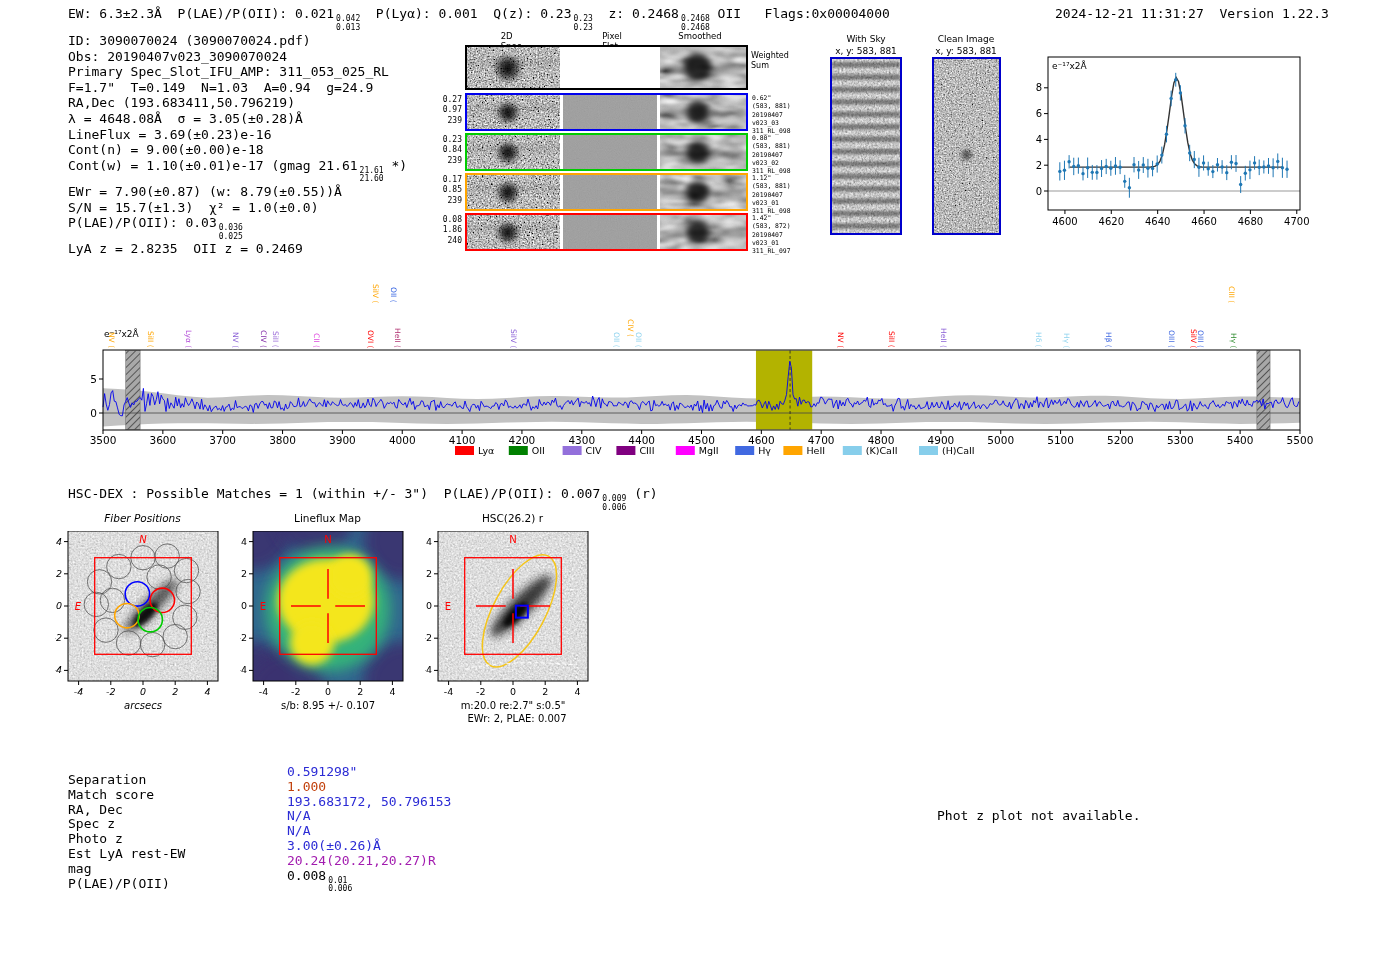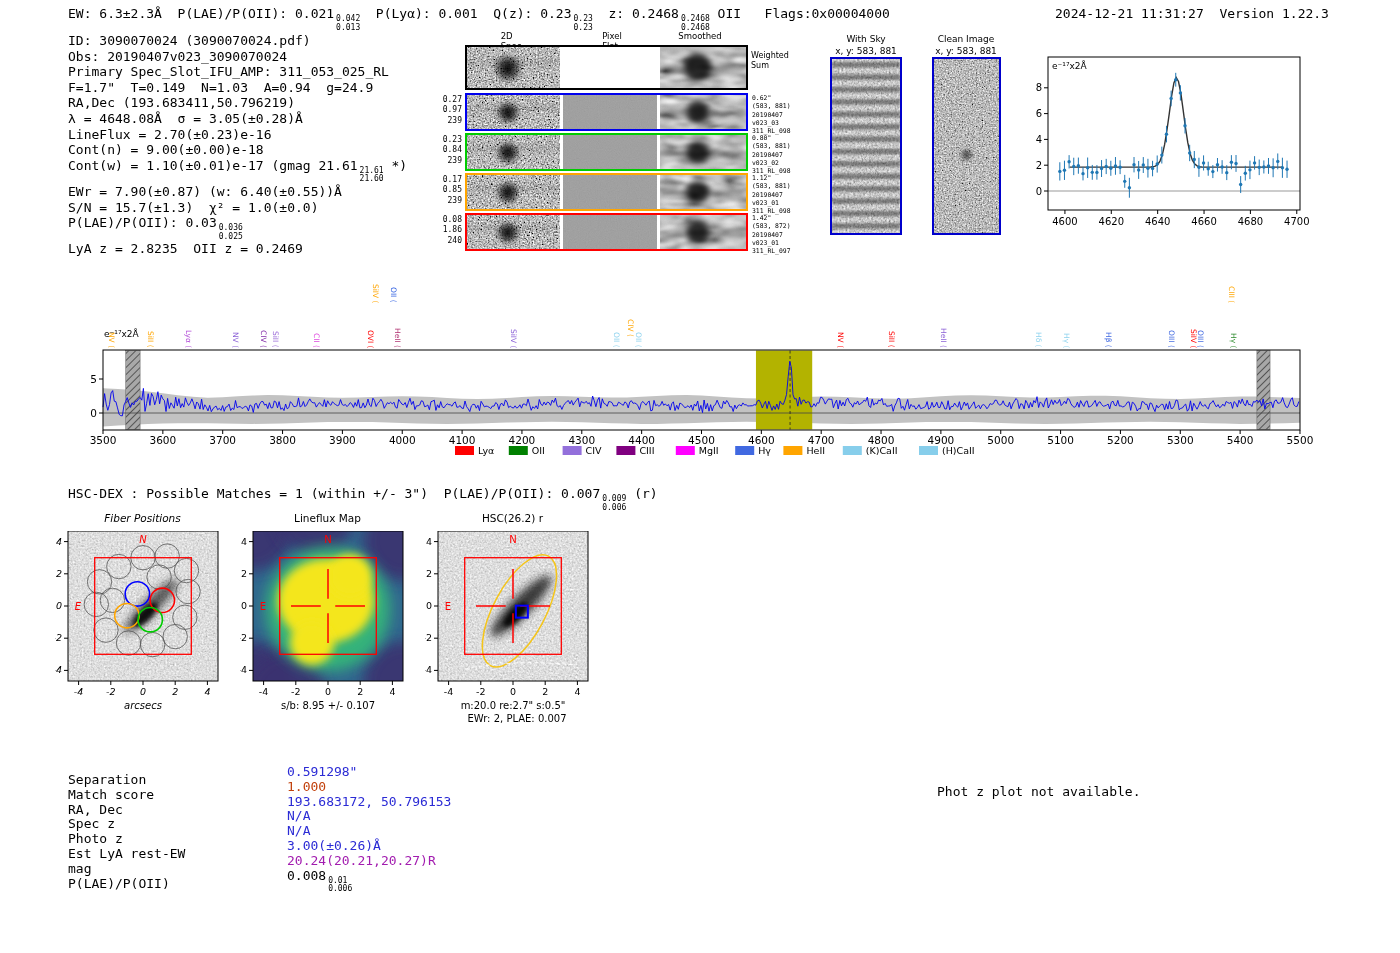--- a/index.html
+++ b/index.html
@@ -32,24 +32,24 @@
   <div id="header-left" class="abs mono13" style="left:68px;top:6px;"><span>EW: 6.3±2.3Å  P(LAE)/P(OII): 0.021</span><span class="stk"><span>0.042</span><span>0.013</span></span><span>  P(Lyα): 0.001  Q(z): 0.23</span><span class="stk"><span>0.23</span><span>0.23</span></span><span>  z: 0.2468</span><span class="stk"><span>0.2468</span><span>0.2468</span></span><span> OII   Flags:0x00004000</span></div>
   <div id="header-right" class="abs mono13" style="left:1055px;top:6px;"><span>2024-12-21 11:31:27</span><span>  </span><span>Version 1.22.3</span></div>
 
   <div id="info-block" class="abs" style="left:68px;top:33px;width:420px;">
       <div class="ln"><span>ID: 3090070024 (3090070024.pdf)</span></div>
       <div class="ln"><span>Obs: 20190407v023_3090070024</span></div>
       <div class="ln"><span>Primary Spec_Slot_IFU_AMP: 311_053_025_RL</span></div>
       <div class="ln"><span>F=1.7"  T=0.149  N=1.03  A=0.94  g=24.9</span></div>
       <div class="ln"><span>RA,Dec (193.683411,50.796219)</span></div>
       <div class="ln"><span>λ = 4648.08Å  σ = 3.05(±0.28)Å</span></div>
-      <div class="ln"><span>LineFlux = 2.70(±0.23)e-16</span></div>
+      <div class="ln"><span>LineFlux = 3.69(±0.23)e-16</span></div>
       <div class="ln"><span>Cont(n) = 9.00(±0.00)e-18</span></div>
       <div class="ln"><span>Cont(w) = 1.10(±0.01)e-17 (gmag 21.61</span><span class="stk"><span>21.61</span><span>21.60</span></span><span> *)</span></div>
-      <div class="ln"><span>EWr = 7.90(±0.87) (w: 6.40(±0.55))Å</span></div>
+      <div class="ln"><span>EWr = 7.90(±0.87) (w: 8.79(±0.55))Å</span></div>
       <div class="ln"><span>S/N = 15.7(±1.3)  χ² = 1.0(±0.0)</span></div>
       <div class="ln"><span>P(LAE)/P(OII): 0.03</span><span class="stk"><span>0.036</span><span>0.025</span></span></div>
       <div class="ln"><span>LyA z = 2.8235  OII z = 0.2469</span></div>
     </div>
 
   <div id="spec2d" class="abs" style="left:0;top:0;width:0;height:0;">
     <div class="abs colhdr" style="left:511px;top:31px;">2D Spec</div>
     <div class="abs colhdr" style="left:612px;top:31px;">Pixel Flat</div>
     <div class="abs colhdr" style="left:700px;top:31px;">Smoothed</div>
     <div id="wsum-row" class="abs" style="left:465px;top:45px;width:283px;height:45px;border:2px solid #000;box-sizing:border-box;background:#fff;">
@@ -913,14 +913,14 @@
       <div class="mt-val" style="color: rgb(43, 43, 213);"><span>0.591298"</span></div>
       <div class="mt-val" style="color: #c2410c;"><span>1.000</span></div>
       <div class="mt-val" style="color: rgb(43, 43, 213);"><span>193.683172, 50.796153</span></div>
       <div class="mt-val" style="color: rgb(43, 43, 213);"><span>N/A</span></div>
       <div class="mt-val" style="color: rgb(43, 43, 213);"><span>N/A</span></div>
       <div class="mt-val" style="color: rgb(43, 43, 213);"><span>3.00(±0.26)Å</span></div>
       <div class="mt-val" style="color: #a21caf;"><span>20.24(20.21,20.27)R</span></div>
       <div class="mt-val" style="color: #000000;"><span>0.008</span><span class="stk"><span>0.01</span><span>0.006</span></span></div>
     </div>
 
-  <div class="abs mono13" style="left:937px;top:784px;">Phot z plot not available.</div>
+  <div class="abs mono13" style="left:937px;top:808px;">Phot z plot not available.</div>
 </div>
 
 </body></html>

